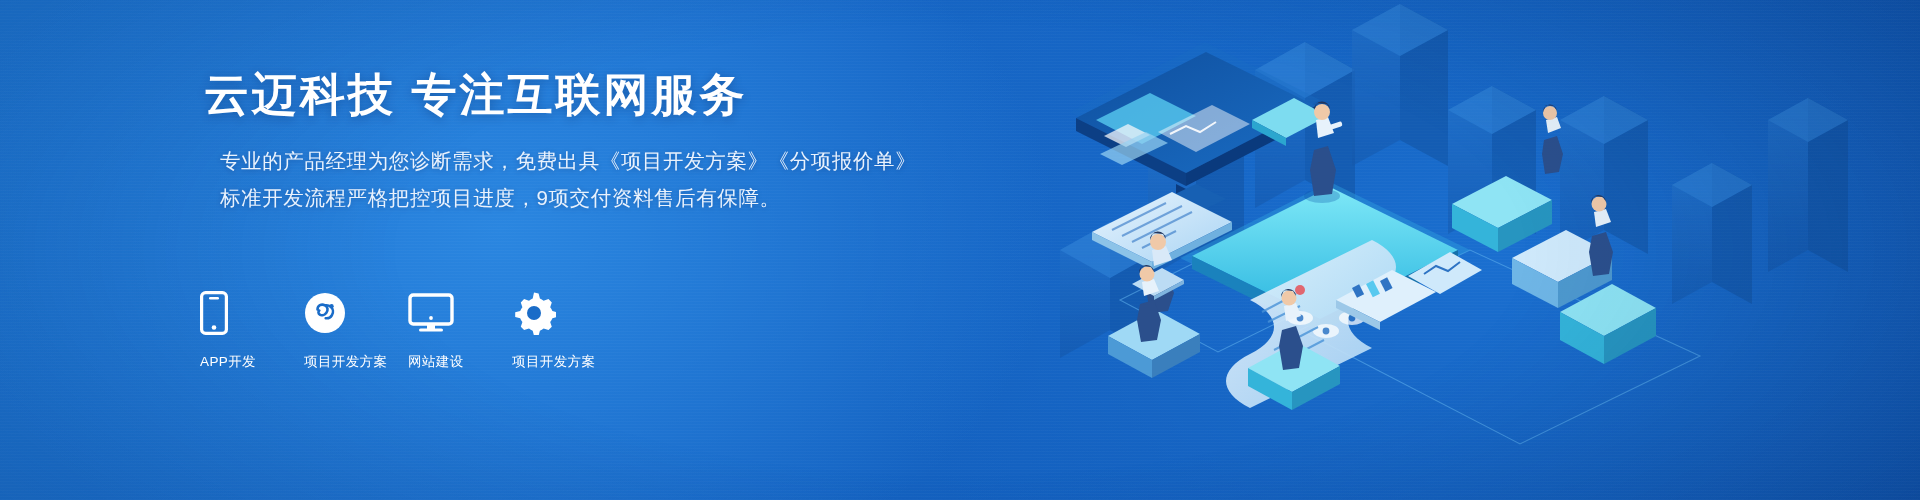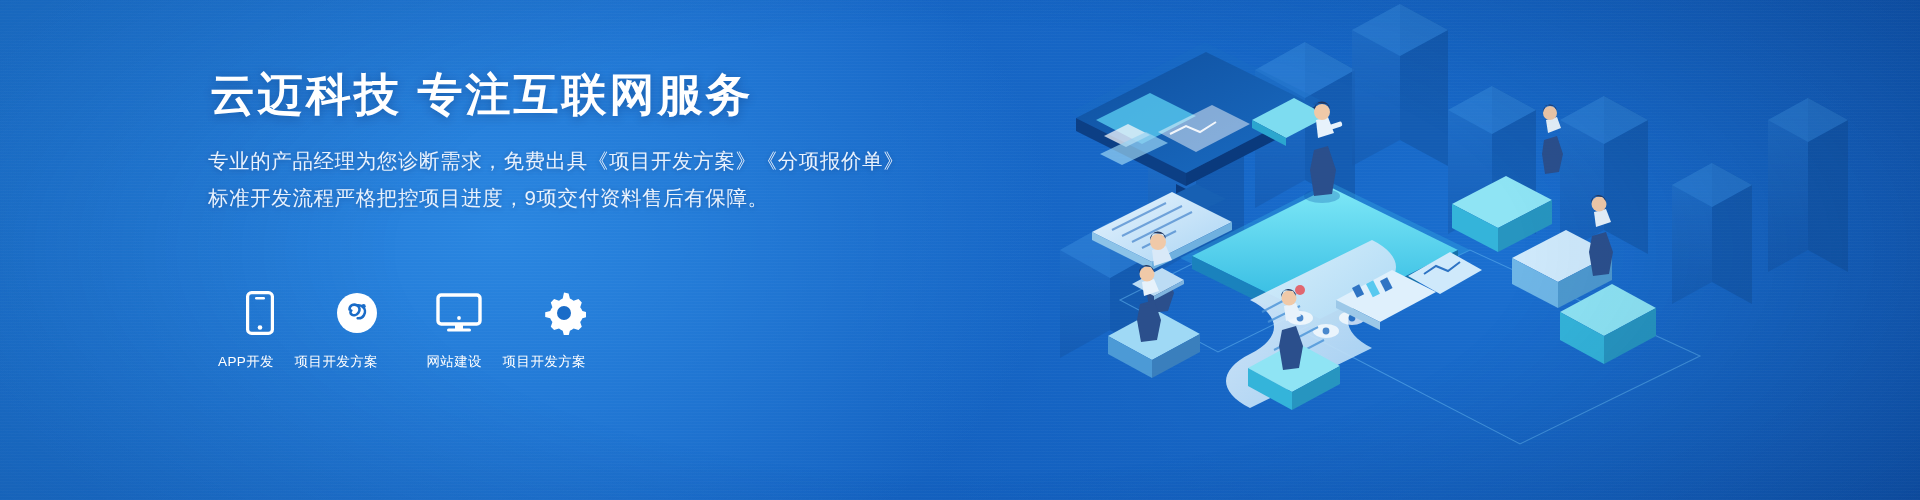--- a/index.html
+++ b/index.html
@@ -24,36 +24,36 @@
   .vign{
     position:absolute;inset:0;
     background:radial-gradient(ellipse 1400px 560px at 50% 50%, rgba(0,0,0,0) 40%, rgba(2,40,90,.30) 100%);
     pointer-events:none;
   }
 
   
   .copy{position:absolute;left:204px;top:68px;width:760px;}
   .headline{
     font-size:45px;font-weight:700;color:#ffffff;letter-spacing:3px;
-    line-height:1.18;margin:0 0 22px 6px;white-space:nowrap;
+    line-height:1.18;margin:0 0 22px 0;white-space:nowrap;
     text-shadow:0 2px 10px rgba(0,30,80,.30);
   }
   .sub{
-    font-size:20.5px;color:#e9f2fd;line-height:1.78;margin:4px;
+    font-size:20.5px;color:#e9f2fd;line-height:1.78;margin:16px;
     letter-spacing:.6px;font-weight:400;
     text-shadow:0 1px 5px rgba(0,25,70,.25);
   }
   .sub div{white-space:nowrap;}
 
   
   .services{
     position:absolute;left:200px;top:290px;
     display:flex;align-items:flex-start;gap:30px;
   }
-  .svc{width:74px;display:flex;flex-direction:column;align-items:flex-end;}
+  .svc{width:74px;display:flex;flex-direction:column;align-items:flex-start;}
   .svc .glyph{
     height:46px;display:flex;align-items:center;justify-content:center;
     color:#ffffff;
   }
   .svc .lbl{
     margin-top:17px;font-size:13.5px;color:#ffffff;white-space:nowrap;
     letter-spacing:.4px;font-weight:500;
   }
   .svc:nth-child(5){width:96px;}
 

